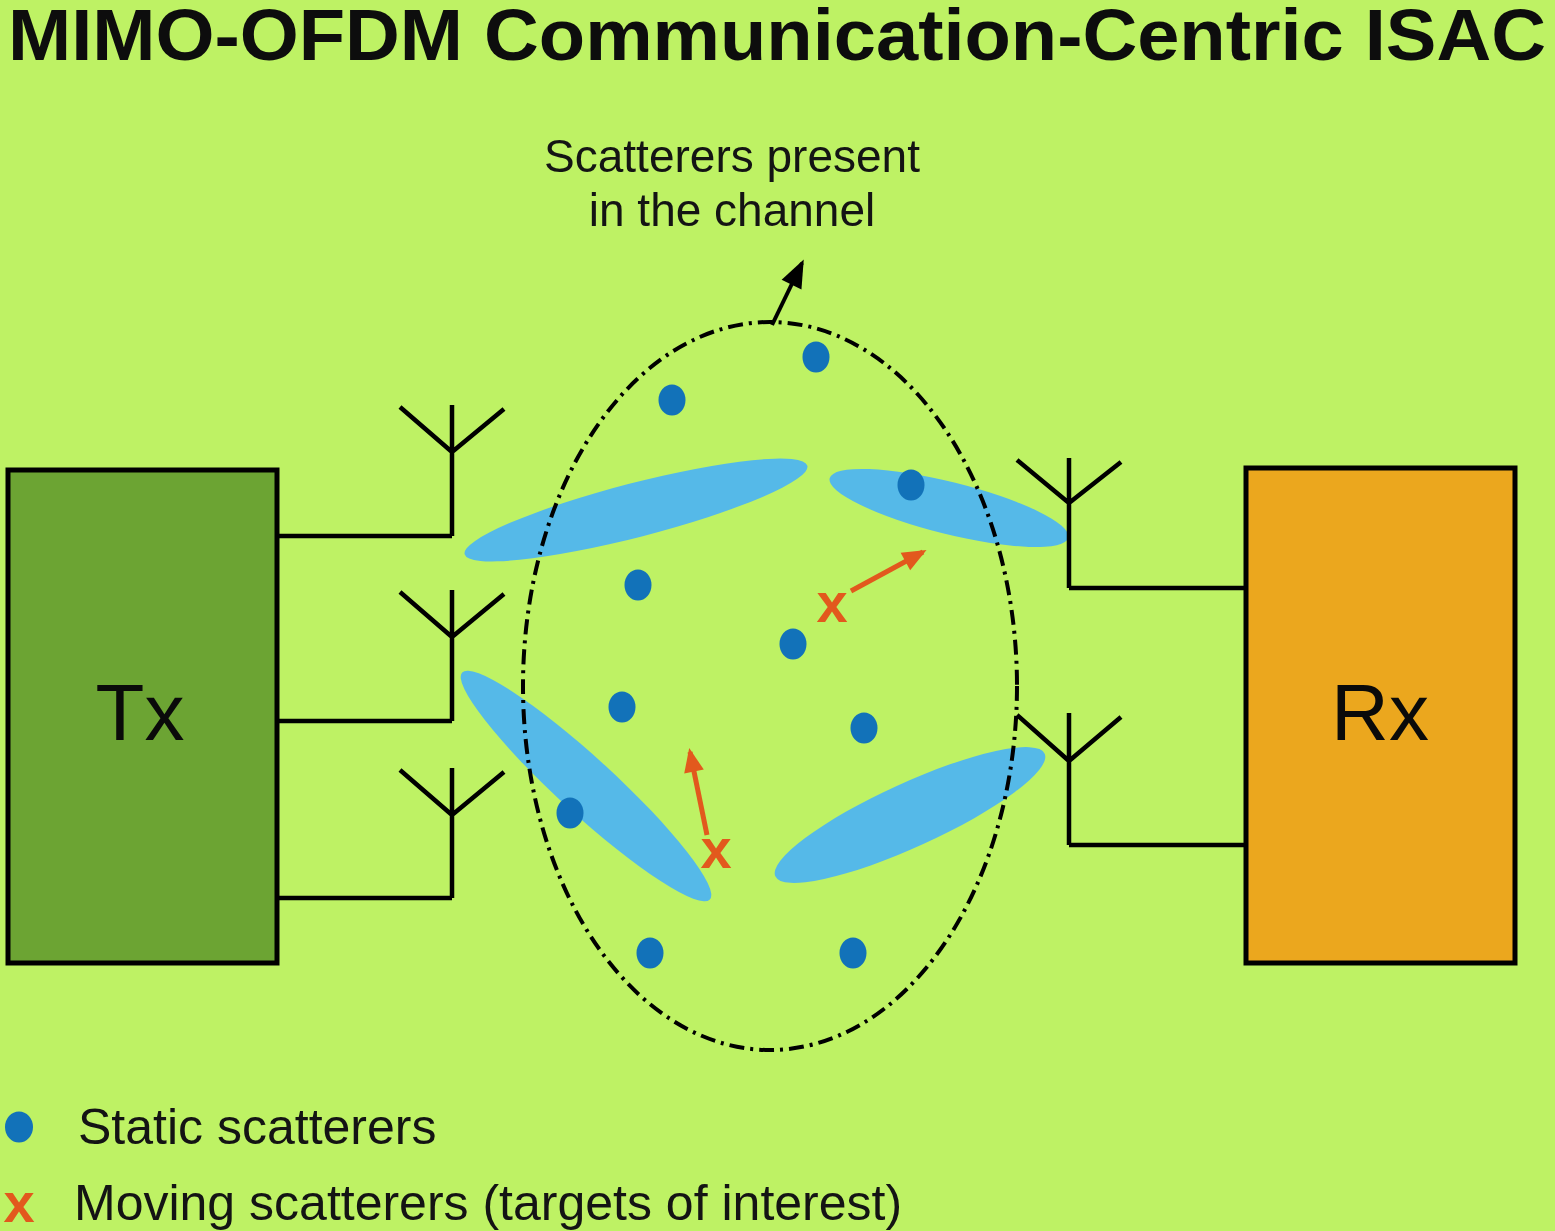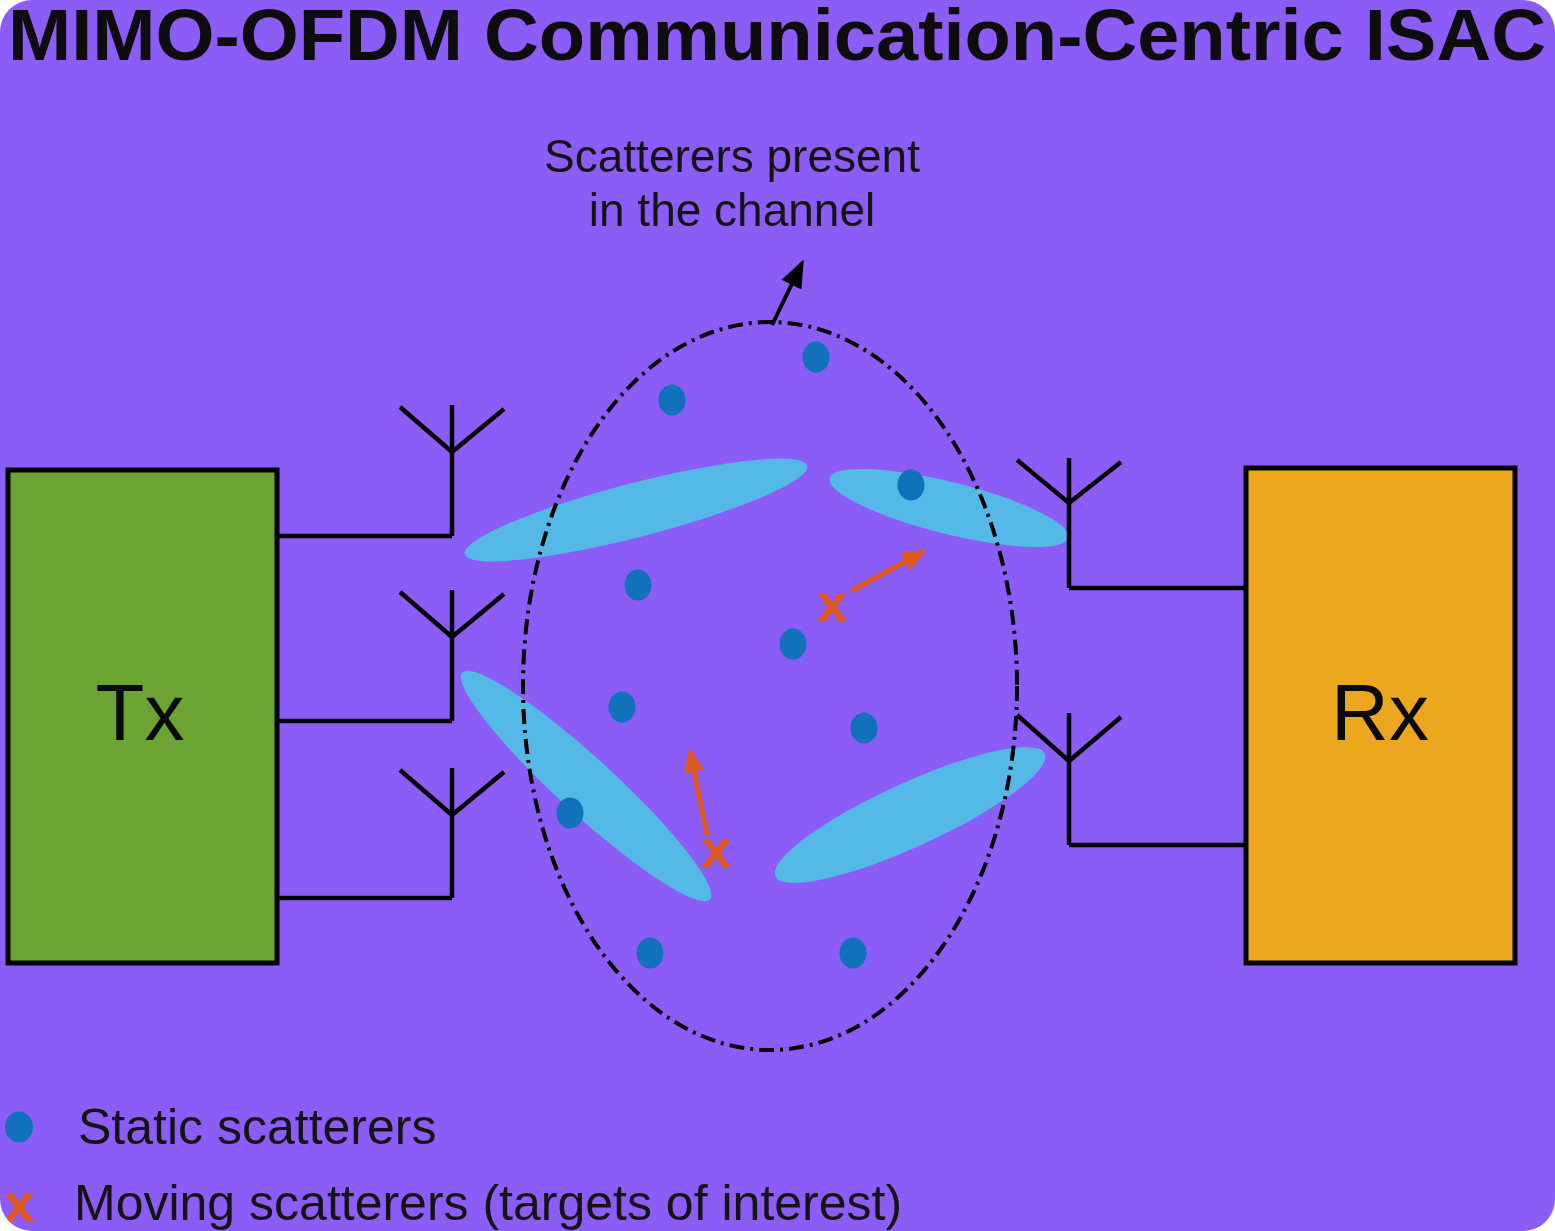--- a/index.html
+++ b/index.html
@@ -1,16 +1,16 @@
 <!DOCTYPE html>
 <html><head>
 <meta charset="utf-8">
 <style>
   html,body { margin:0; padding:0; background:#ffffff; }
-  .canvas { position:relative; width:1555px; height:1231px; background:#8b5cf6; overflow:hidden;border-radius:32px; }
+  .canvas { position:relative; width:1555px; height:1231px; background:#bef264; overflow:hidden; }
   svg text { font-family:"Liberation Sans", sans-serif; }
   .title-text { font-weight:bold; fill:#0d0d0d; }
   .label-text { fill:#141414; }
   .box-label { fill:#0a0a0a; }
   .legend-label { fill:#141414; }
   .xglyph { font-weight:bold; text-anchor:middle; }
   .line-black { stroke:#000000; fill:none; }
 </style>
 </head>
 <body>

